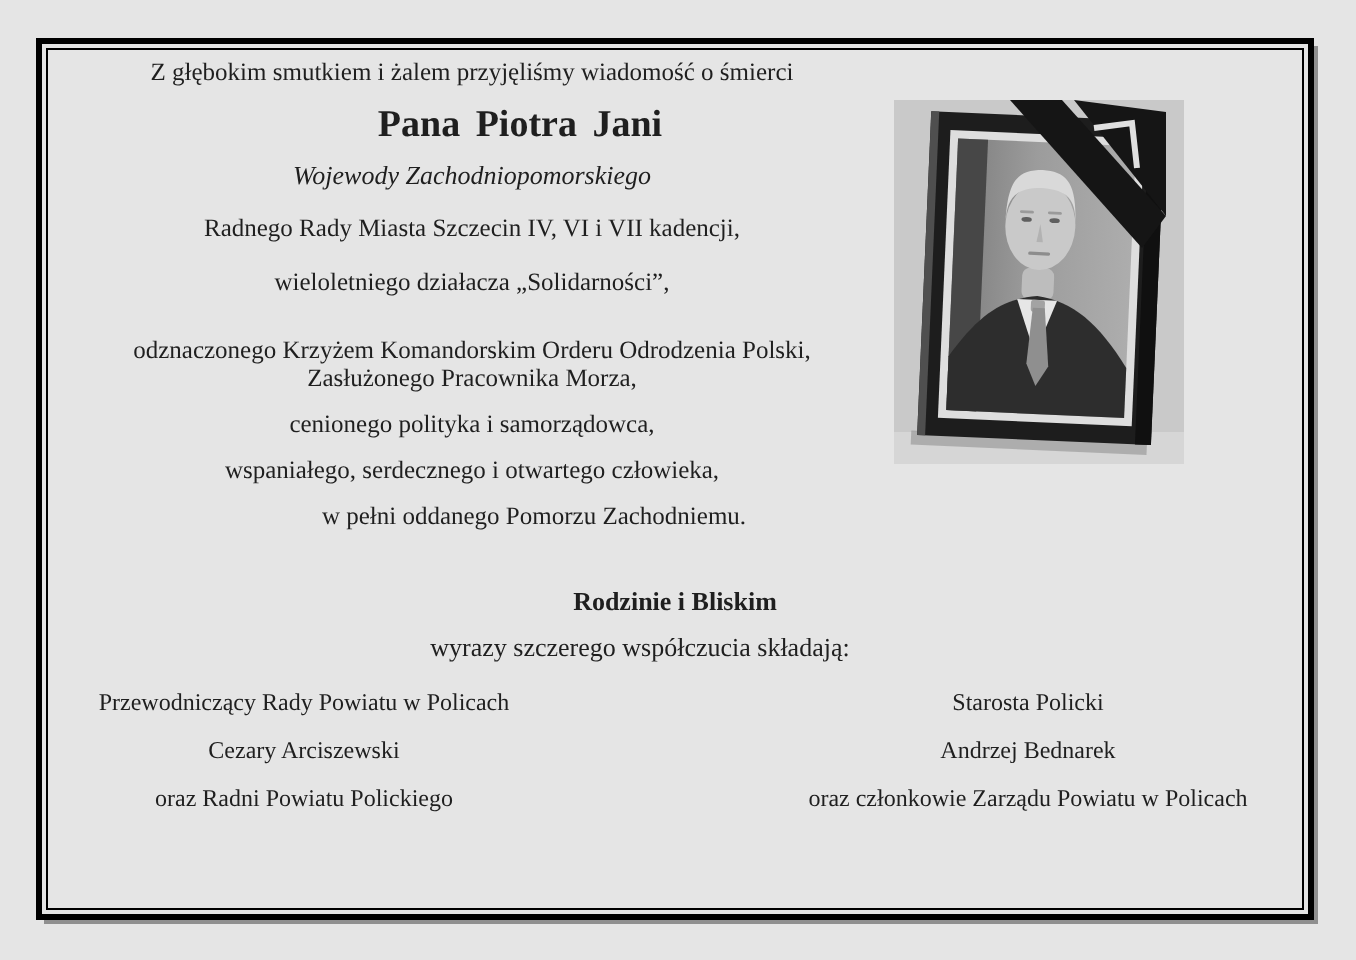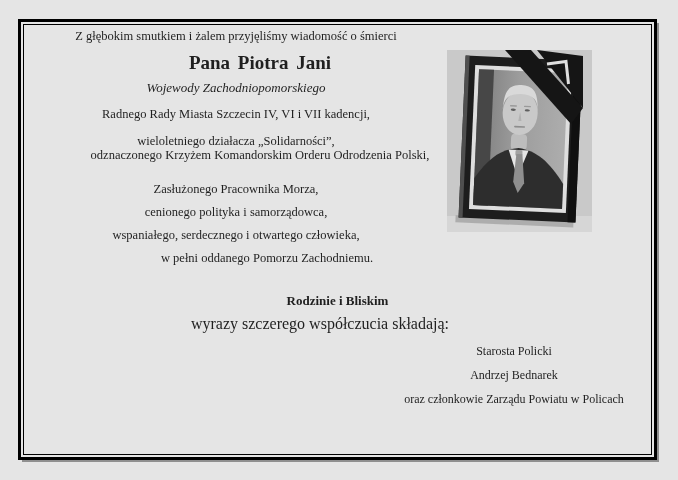--- a/index.html
+++ b/index.html
@@ -20,28 +20,28 @@
     border:1px solid #000;
   }
 
   
   .memorial{position:absolute;left:22px;top:0;width:428px;height:290px;}
   .memorial .line{position:absolute;left:0;width:100%;text-align:center;
     font-size:12.5px;line-height:14px;white-space:nowrap;}
   .line.intro{top:29px;}
   .line.name{top:52px;font-size:19px;line-height:22px;font-weight:bold;word-spacing:3px;padding-left:24px;}
   .line.role{top:81px;font-style:italic;font-size:13px;}
-  .line.t0{top:107px;} .line.t1{top:134px;} .line.t2{top:148px;padding-left:24px;}
+  .line.t0{top:107px;} .line.t1{top:134px;} .line.t2{top:168px;}
   .line.t3{top:182px;} .line.t4{top:205px;} .line.t5{top:228px;} .line.t6{top:251px;margin-left:31px;}
 
   
   .dedication-heading{position:absolute;left:18px;top:293px;width:639px;text-align:center;
     font-weight:bold;font-size:13px;line-height:15px;font-family:Liberation Serif, serif;}
   .dedication-line{position:absolute;left:18px;top:317px;width:604px;text-align:center;
-    font-size:16px;line-height:14px;}
+    font-size:13px;line-height:14px;}
 
   
   .sign-col{position:absolute;top:344px;text-align:center;font-size:12px;line-height:14px;}
   .sign-col .row{margin:0 0 10px 0;white-space:nowrap;}
   .sign-left{left:22px;width:260px;}
   .sign-right{left:368px;width:292px;}
 
   
   .photo{position:absolute;left:447px;top:50px;width:145px;height:182px;}
   .photo svg{display:block;}
@@ -108,20 +108,25 @@
         <polygon points="84,0 136,58 124,74 58,0" fill="#151515"></polygon>
         <polygon points="90,0 136,6 136,58" fill="#151515"></polygon>
         <path d="M100,14 L119,11.5 L121.5,34" fill="none" stroke="#e0e0e0" stroke-width="3"></path>
       </g>
     </svg>
   </div>
 
   <div class="dedication-heading">Rodzinie i Bliskim</div>
   <div class="dedication-line">wyrazy szczerego współczucia składają:</div>
 
+  <div class="sign-col sign-left">
+    <div class="row">Przewodniczący Rady Powiatu w Policach</div>
+    <div class="row">Cezary Arciszewski</div>
+    <div class="row">oraz Radni Powiatu Polickiego</div>
+  </div>
 
   <div class="sign-col sign-right">
     <div class="row">Starosta Policki</div>
     <div class="row">Andrzej Bednarek</div>
     <div class="row">oraz członkowie Zarządu Powiatu w Policach</div>
   </div>
 
 </div>
 
 </body></html>

